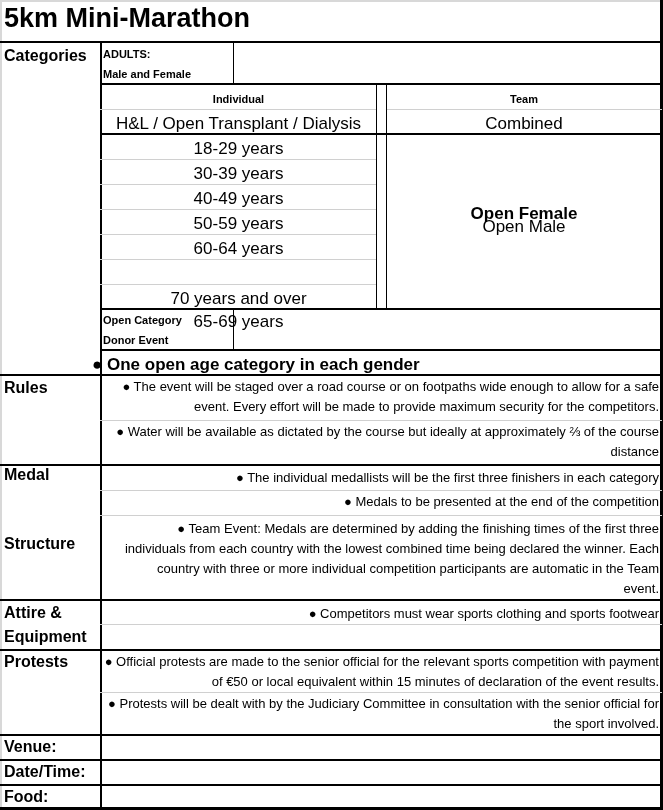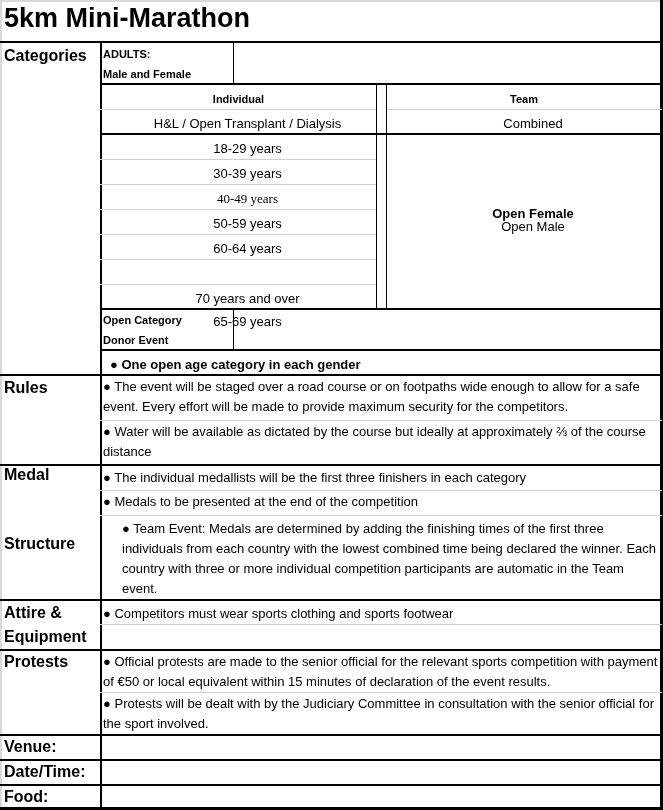--- a/index.html
+++ b/index.html
@@ -1,25 +1,25 @@
 <!DOCTYPE html>
 <html><head>
 <meta charset="utf-8">
 <style>
   html, body { margin:0; padding:0; background:#ffffff; }
   body { width:663px; height:810px; position:relative; overflow:hidden;
          font-family:"Liberation Sans", "DejaVu Sans", sans-serif; color:#000; }
-  .abs { position:absolute; box-sizing:border-box; }
+  .abs { position:absolute; box-sizing:border-box;text-align:right; }
   .hl { position:absolute; height:0; border-top:2px solid #000; }
   .hg { position:absolute; height:0; border-top:1px solid #d0d0d0; }
   .vl { position:absolute; width:0; border-left:2px solid #000; }
   .title { left:4px; top:3px; font-size:27px; font-weight:bold; letter-spacing:0px; white-space:nowrap; }
   .sec { left:4px; font-size:16px; font-weight:bold; line-height:24px; }
   .sub { font-size:11px; font-weight:bold; line-height:20px; }
-  .txt { font-size:13px; line-height:20px; white-space:nowrap;padding-left:18px; }
+  .txt { font-size:17px; line-height:20px; white-space:nowrap; }
   .ctr { text-align:center; }
   .para { left:103px; width:556px; font-size:13px; line-height:20px; }
 </style>
 </head>
 <body>
 
 <div class="abs" style="left:0;top:0;width:663px;height:810px;border-top:2px solid #d8d8d8;border-left:2px solid #d8d8d8;"></div>
 <div class="abs" style="left:660px;top:0;width:3px;height:810px;background:#000;"></div>
 <div class="abs" style="left:0;top:807px;width:663px;height:3px;background:#000;"></div>
 
@@ -63,21 +63,21 @@
 <div class="abs sub" style="left:103px;top:44px;">ADULTS:</div>
 <div class="abs sub" style="left:103px;top:64px;">Male and Female</div>
 
 <div class="abs sub ctr" style="left:101px;width:275px;top:89px;">Individual</div>
 <div class="abs sub ctr" style="left:387px;width:274px;top:89px;">Team</div>
 <div class="abs txt ctr" style="left:101px;width:275px;top:114px;">H&amp;L / Open Transplant / Dialysis</div>
 <div class="abs txt ctr" style="left:387px;width:274px;top:114px;">Combined</div>
 
 <div class="abs txt ctr" style="left:101px;width:275px;top:139px;">18-29 years</div>
 <div class="abs txt ctr" style="left:101px;width:275px;top:164px;">30-39 years</div>
-<div class="abs txt ctr" style="left:101px;width:275px;top:189px;font-family:Liberation Serif, serif;">40-49 years</div>
+<div class="abs txt ctr" style="left:101px;width:275px;top:189px;">40-49 years</div>
 <div class="abs txt ctr" style="left:101px;width:275px;top:214px;">50-59 years</div>
 <div class="abs txt ctr" style="left:101px;width:275px;top:239px;">60-64 years</div>
 <div class="abs txt ctr" style="left:101px;width:275px;top:264px;margin-top:48px;">65-69 years</div>
 <div class="abs txt ctr" style="left:101px;width:275px;top:289px;">70 years and over</div>
 
 <div class="abs txt ctr" style="left:387px;width:274px;top:201px;margin-top:16px;">Open Male</div>
 <div class="abs txt ctr" style="left:387px;width:274px;top:204px;font-weight:bold;">Open Female</div>
 
 <div class="abs sub" style="left:103px;top:310px;">Open Category</div>
 <div class="abs sub" style="left:103px;top:330px;">Donor Event</div>

